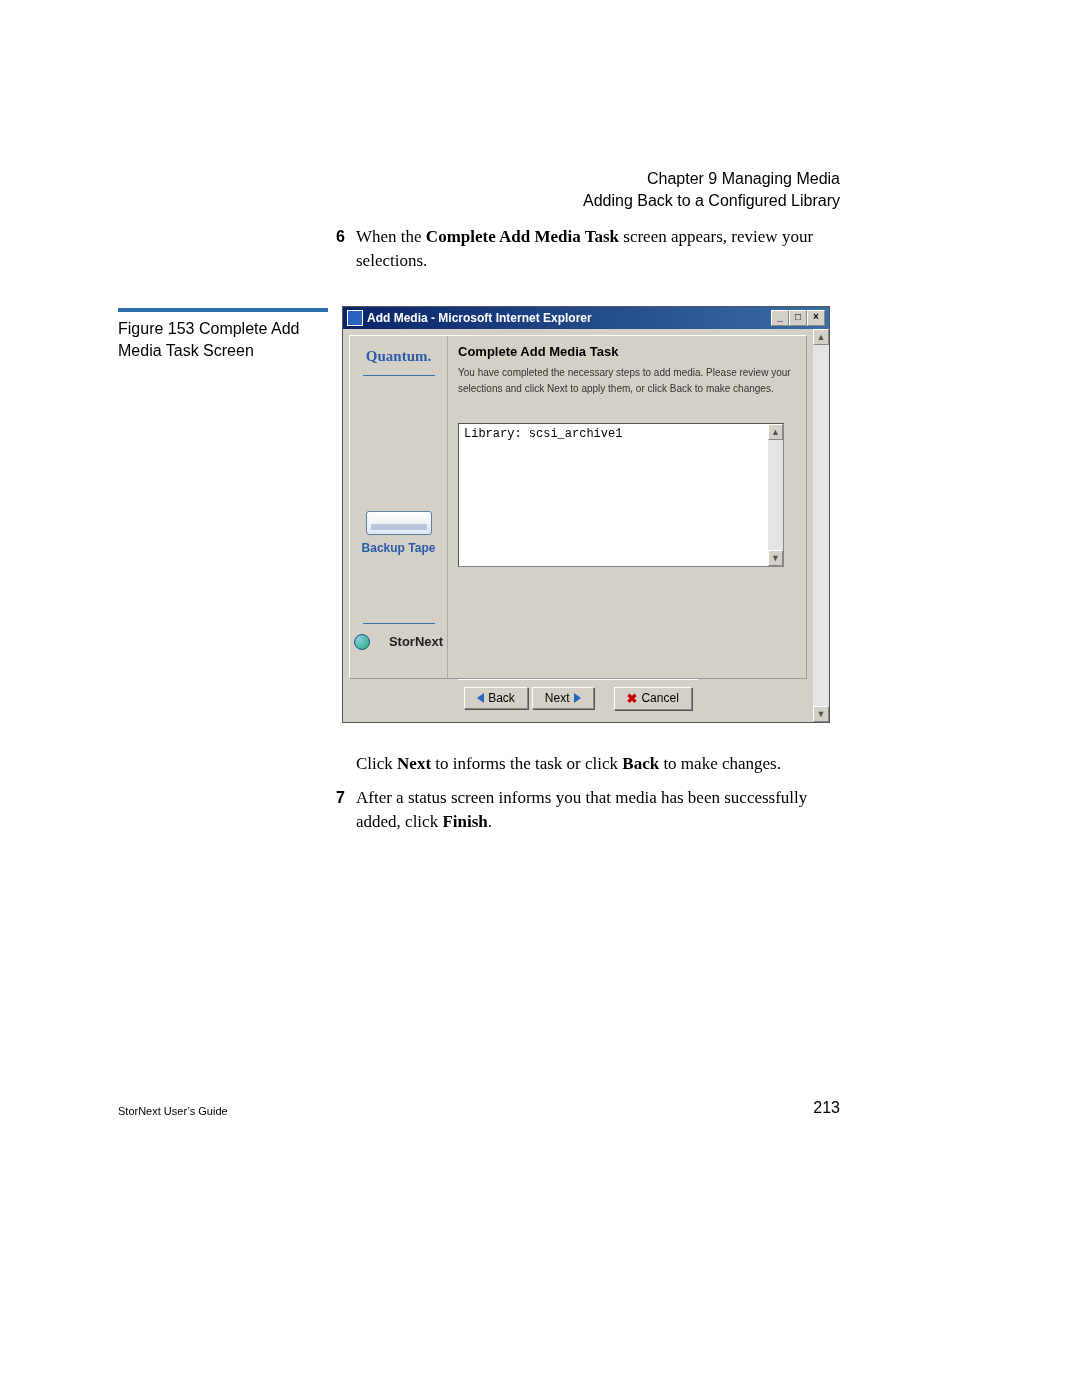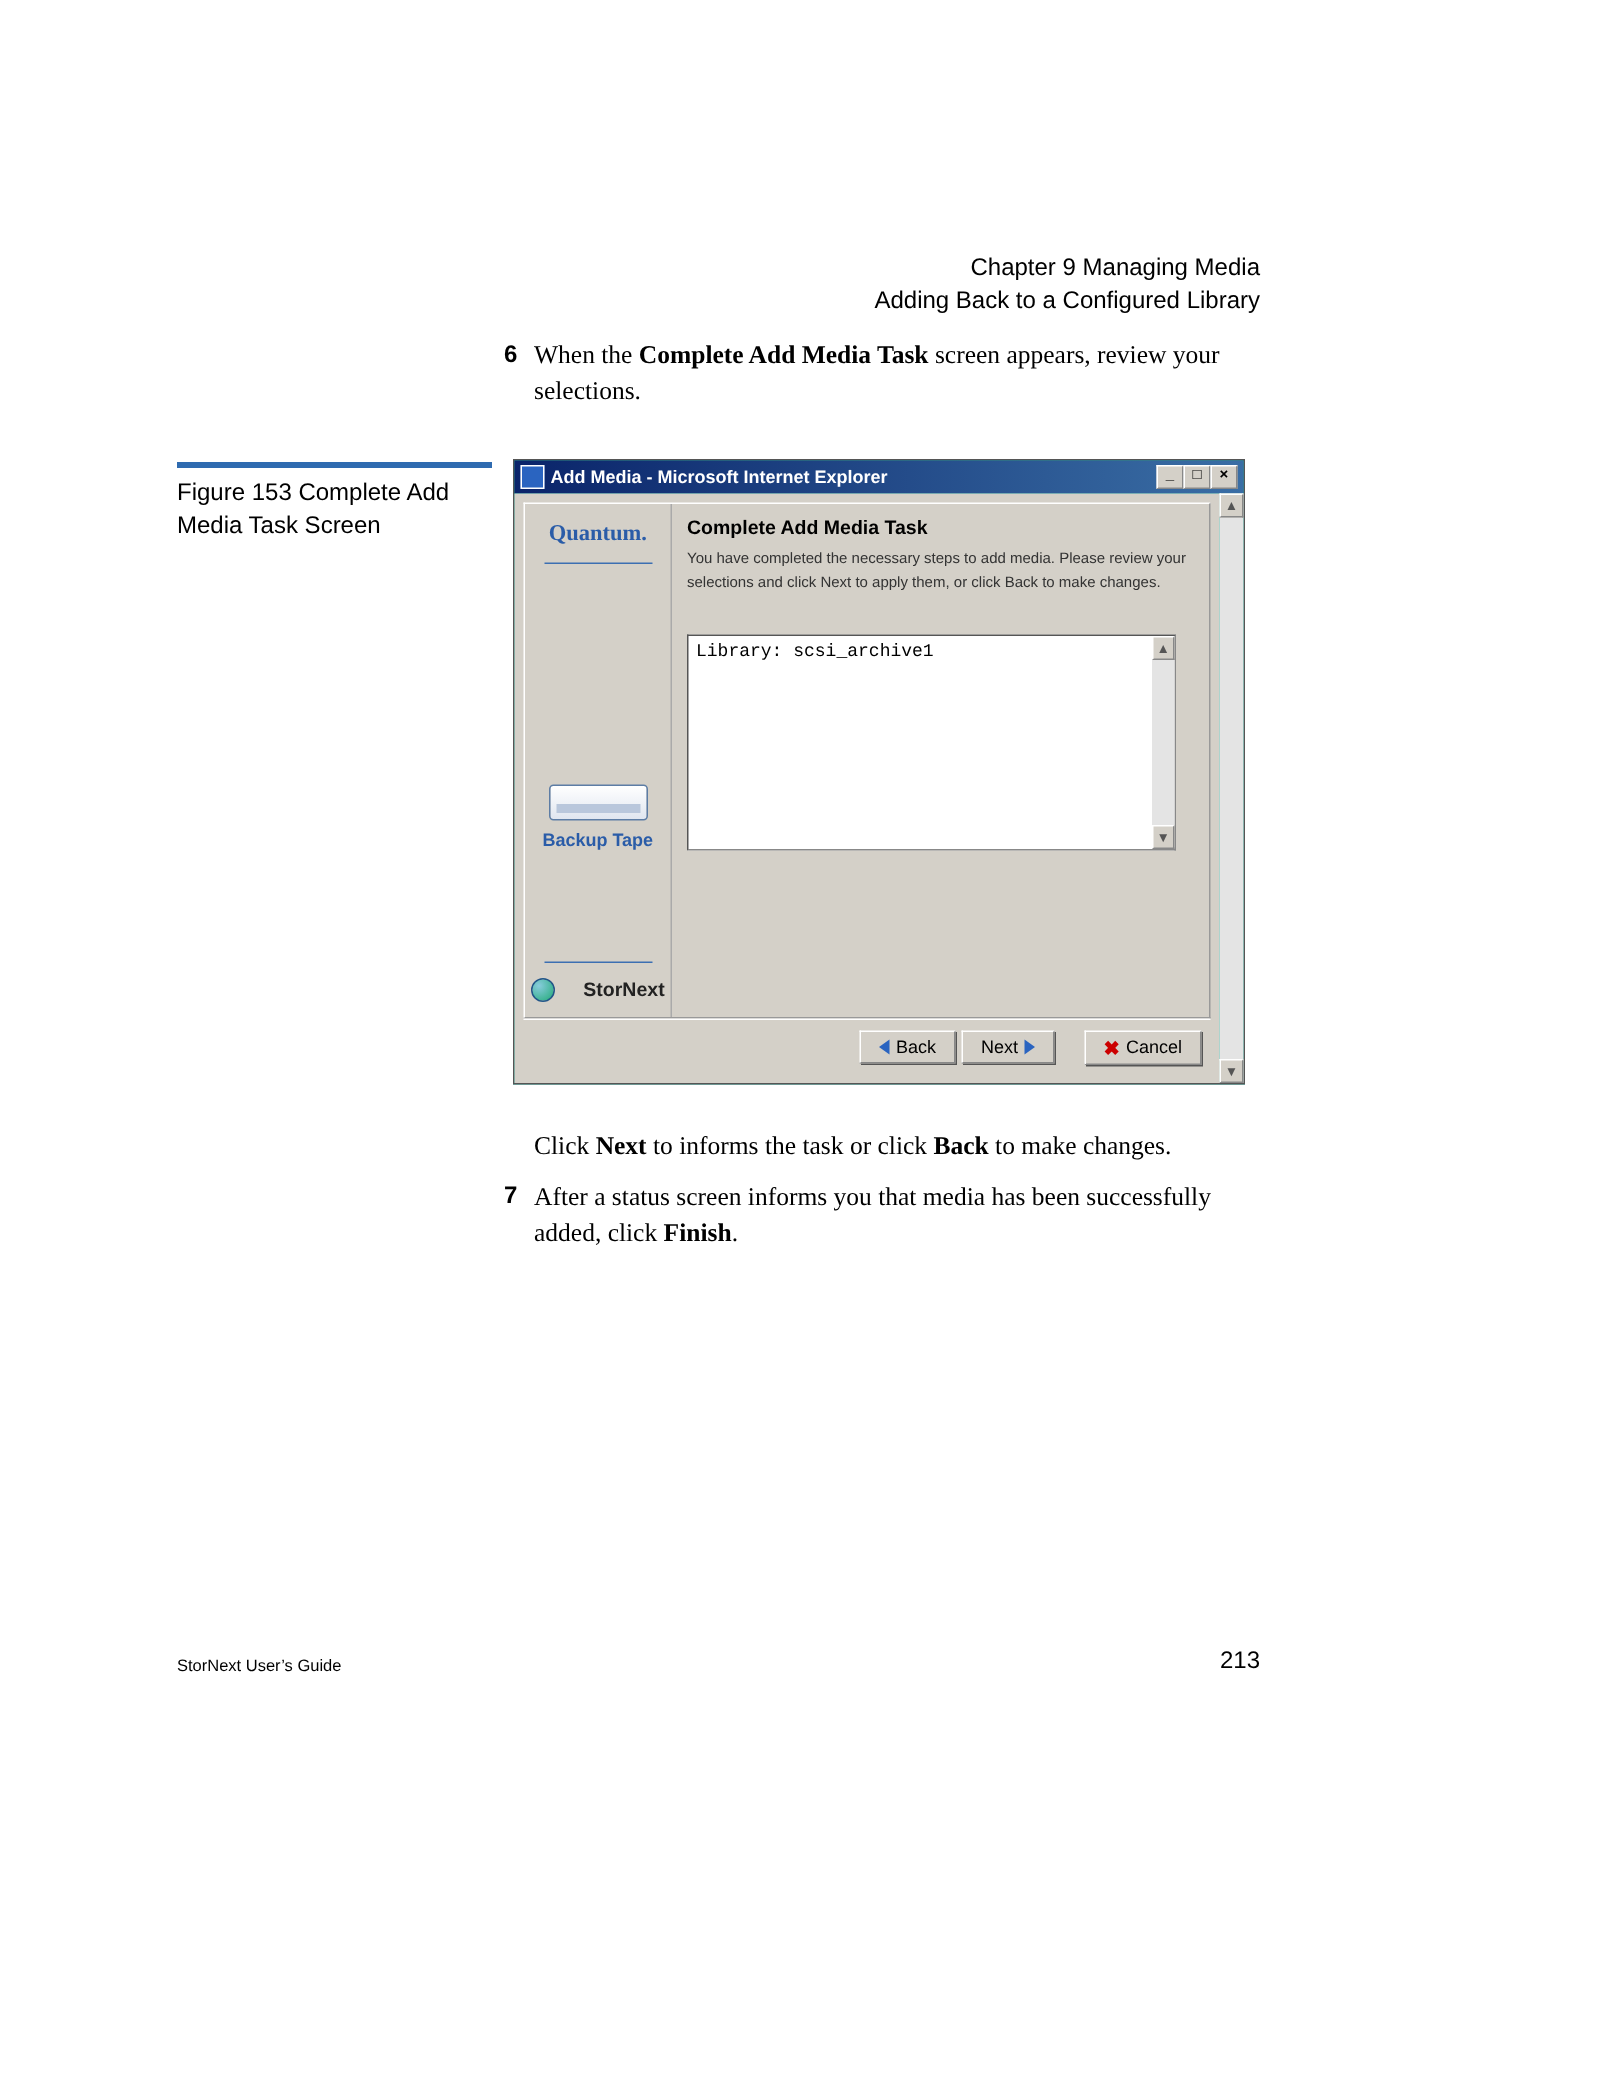--- a/index.html
+++ b/index.html
@@ -124,20 +124,21 @@
     color:#555;
     box-sizing: border-box;
   }
   .main-pane {
     flex: 1;
     background: #d4d0c8;
     padding: 6px;
     box-sizing: border-box;
     display: flex;
     flex-direction: column;
+    align-items: center;
   }
   .content-top {
     flex: 1;
     border: 1px solid #999;
     background: #d4d0c8;
     display: flex;
     box-sizing: border-box;
     border-top-color:#fff; border-left-color:#fff;
   }
   .side-col {
@@ -185,21 +186,21 @@
   .side-rule2 {
     width: 72px;
     border: 0;
     border-top: 1px solid #3c6fb2;
     margin: auto 0 10px;
   }
   .stornext-logo {
     display:flex;
     align-items:center;
     gap:19px;
-    margin-bottom: 4px;
+    margin-bottom: 22px;
   }
   .stornext-logo .globe {
     width:14px; height:14px; border-radius:50%;
     background: radial-gradient(circle at 30% 30%, #8cd, #2a7);
     border:1px solid #258;
   }
   .stornext-logo .txt {
     font-weight:bold; font-size:13px; color:#222;
     font-family: Arial, sans-serif;
   }

